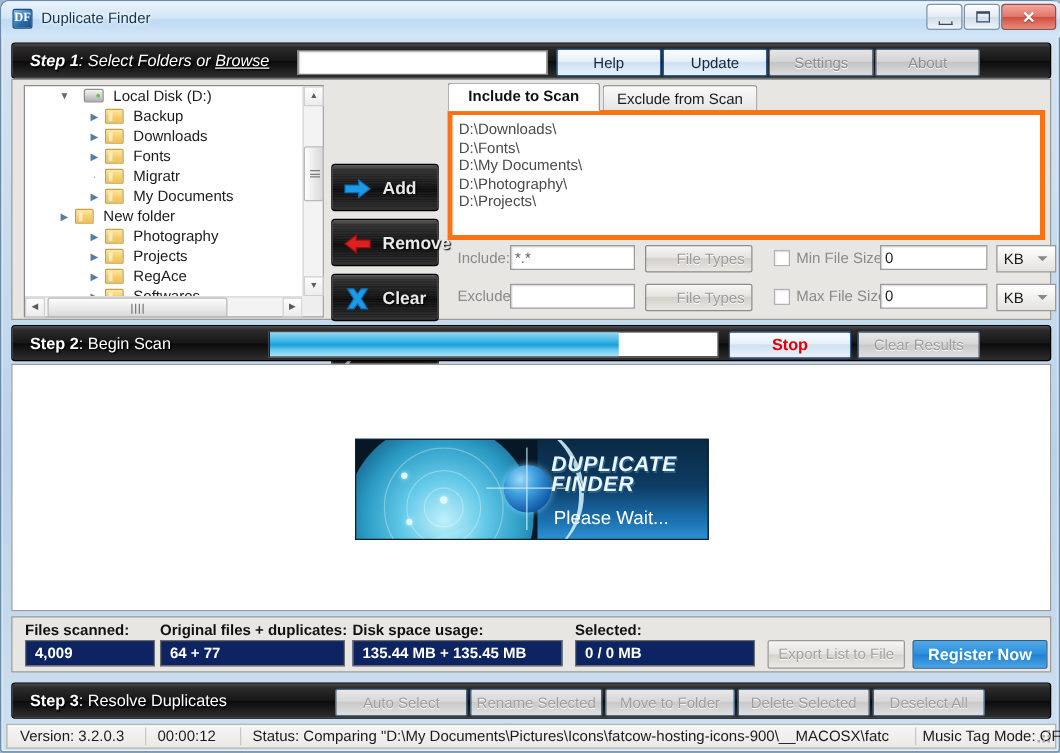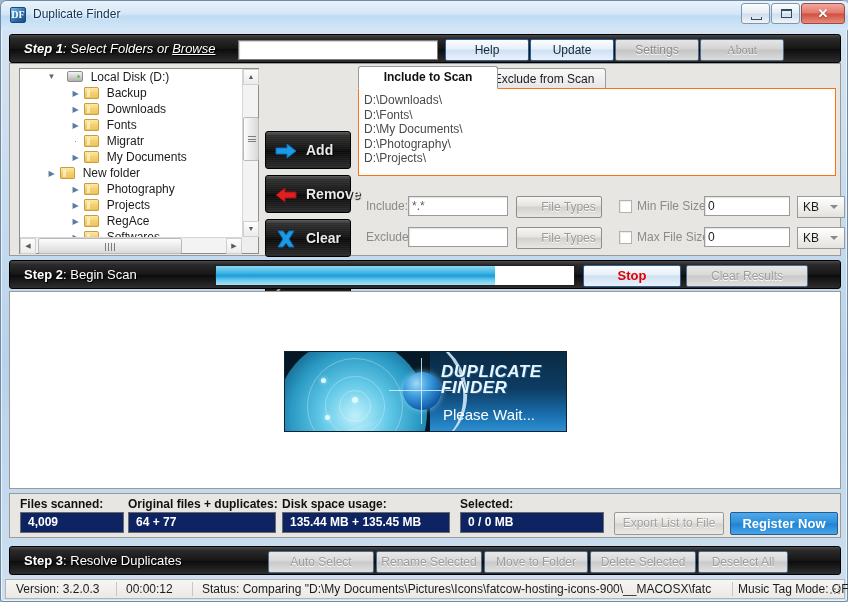--- a/index.html
+++ b/index.html
@@ -81,21 +81,21 @@
     border:1px solid #2d5f96; border-radius:2px;
     font-size:12px; color:#14273c; text-align:center; line-height:20px;
     background: linear-gradient(180deg,#fbfdfe 0%, #e6eff8 45%, #cfe0f2 50%, #e9f2fb 100%);
   }
   .topbtn.disabled { color:#8c8c8c; border-color:#4d6b8c;
     background: linear-gradient(180deg,#e5e5e5 0%, #d4d4d4 45%, #c4c4c4 50%, #dcdcdc 100%);
     text-shadow:0 1px 0 #fff; }
   #btn-help { left:435px; }
   #btn-update { left:520px; }
   #btn-settings { left:605px; }
-  #btn-about { left:690px;font-family:Liberation Serif, serif; }
+  #btn-about { left:690px; }
 
   
   #panel1 { position:absolute; left:8px; top:62px; width:832px; height:193px;
     background:#e8e6e2; border:1px solid #9a9a96; }
 
   
   #tree-wrap { position:absolute; left:9px; top:4px; width:240px; height:186px;
     background:#fff; border:1px solid #8d8d8d; }
   #tree-inner { position:absolute; left:0; top:0; right:16px; bottom:16px; overflow:hidden; }
   .trow { position:relative; height:16px; line-height:16px; font-size:12px; color:#1b1b1b;
@@ -157,26 +157,26 @@
   #btn-remove { top:111px; }
   #btn-clear { top:155px; }
   #btn-wizard { top:199px; }
   .ai { position:absolute; left:8px; top:8px; width:24px; height:22px; }
 
   
   #tabs-area { position:absolute; left:348px; top:2px; width:478px; height:128px; }
   .tab { position:absolute; top:0; height:21px; line-height:20px; text-align:center;
     border:1px solid #9a9a9a; border-bottom:none; font-size:12px;
     border-radius:3px 3px 0 0; }
-  #tab-include { left:0; width:140px; background:#fff; font-weight:bold; color:#111;
+  #tab-include { left:0; width:122px; background:#fff; font-weight:bold; color:#111;
     height:23px; line-height:21px; z-index:3; border-bottom:1px solid #fff; }
   #tab-exclude { left:124px; width:124px; top:2px; color:#1b1b1b;
     background: linear-gradient(180deg,#fafafa,#e4e4e4); }
-  #tab-body { position:absolute; left:0; top:22px; width:478px; height:88px;
-    background:#fff; border:1px solid #f97316; z-index:2; }
+  #tab-body { position:absolute; left:0; top:22px; width:478px; height:104px;
+    background:#fff; border:4px solid #f97316; z-index:2; }
   .pathline { font-size:12px; color:#4a4a4a; line-height:14.5px; padding-left:5px; }
 
   
   .flabel { position:absolute; font-size:12px; color:#8a8a8a; }
   .finput { position:absolute; height:20px; background:#fff; border:1px solid #9a9a9a;
     box-shadow: inset 1px 1px 1px rgba(0,0,0,.12); font-size:12px; color:#5f5f5f;
     line-height:18px; padding-left:3px; }
   .gbtn { position:absolute; height:22px; border:1px solid #8d8d8d; border-radius:2px;
     text-align:center; font-size:12px; color:#9b9b9b; line-height:20px;
     background: linear-gradient(180deg,#f7f6f4 0%, #e6e4e0 45%, #d4d1cb 50%, #e9e7e3 100%);
@@ -196,21 +196,21 @@
   #progress { position:absolute; left:205px; top:4px; width:360px; height:21px;
     background:#fff; border:1px solid #202020; }
   #progress .fill { position:absolute; left:0; top:0; bottom:0;
     background: linear-gradient(180deg,#8fd8f2 0%, #41b6e6 35%, #1a9fd9 52%, #6ecbef 75%, #a8e2f7 100%); }
   #progress .pct { position:absolute; left:0; top:0; width:100%; height:100%;
     text-align:center; line-height:19px; font-size:11px; font-weight:bold; color:#10222e;margin-top:24px; }
   #btn-stop { position:absolute; left:573px; top:4px; width:98px; height:22px;
     border:1px solid #2d5f96; border-radius:2px; text-align:center; line-height:20px;
     font-size:13px; font-weight:bold; color:#e00000;
     background: linear-gradient(180deg,#fbfdfe 0%, #e6eff8 45%, #cfe0f2 50%, #e9f2fb 100%); }
-  #btn-clear-results { position:absolute; left:676px; top:4px; width:122px; height:22px;
+  #btn-clear-results { position:absolute; left:676px; top:4px; width:98px; height:22px;
     border:1px solid #4d6b8c; border-radius:2px; text-align:center; line-height:20px;
     font-size:12px; color:#9d9d9d; text-shadow:0 1px 0 #fff;
     background: linear-gradient(180deg,#e8e8e8 0%, #d8d8d8 45%, #c9c9c9 50%, #e0e0e0 100%); }
 
   
   #results { position:absolute; left:8px; top:290px; width:832px; height:198px;
     background:#fff; border:1px solid #9a9a96; }
   #banner { position:absolute; left:274px; top:59px; width:283px; height:81px;
     background:#061725; overflow:hidden; border:1px solid #0a2233; }
   #banner .radar { position:absolute; left:-8px; top:-14px; width:150px; height:150px;

